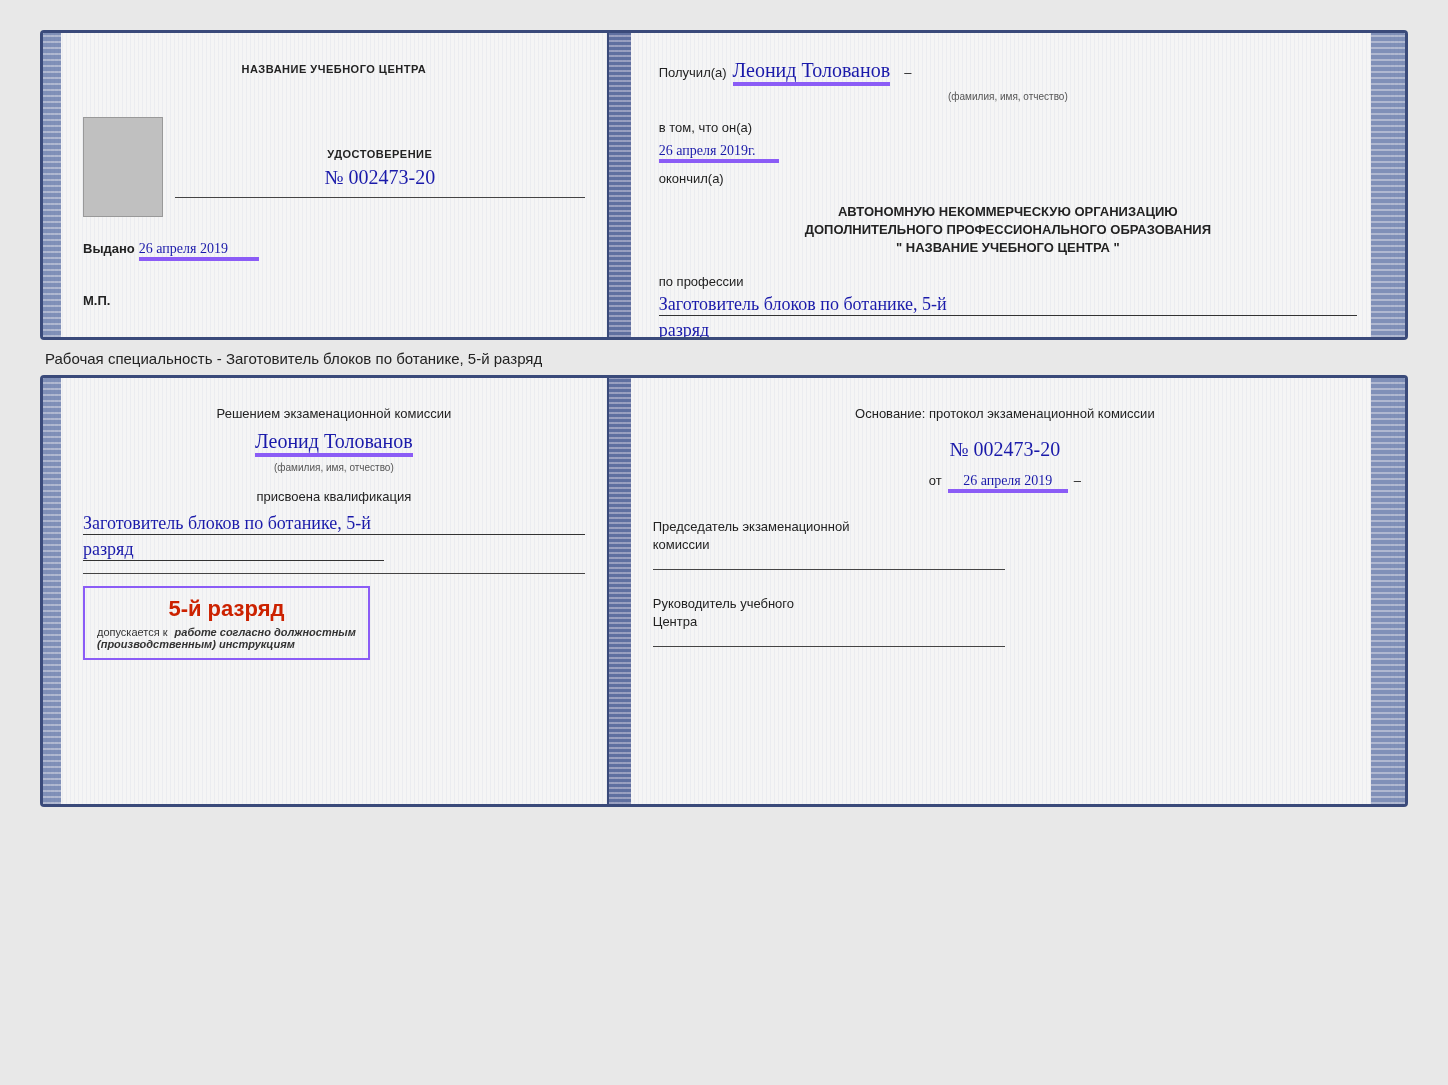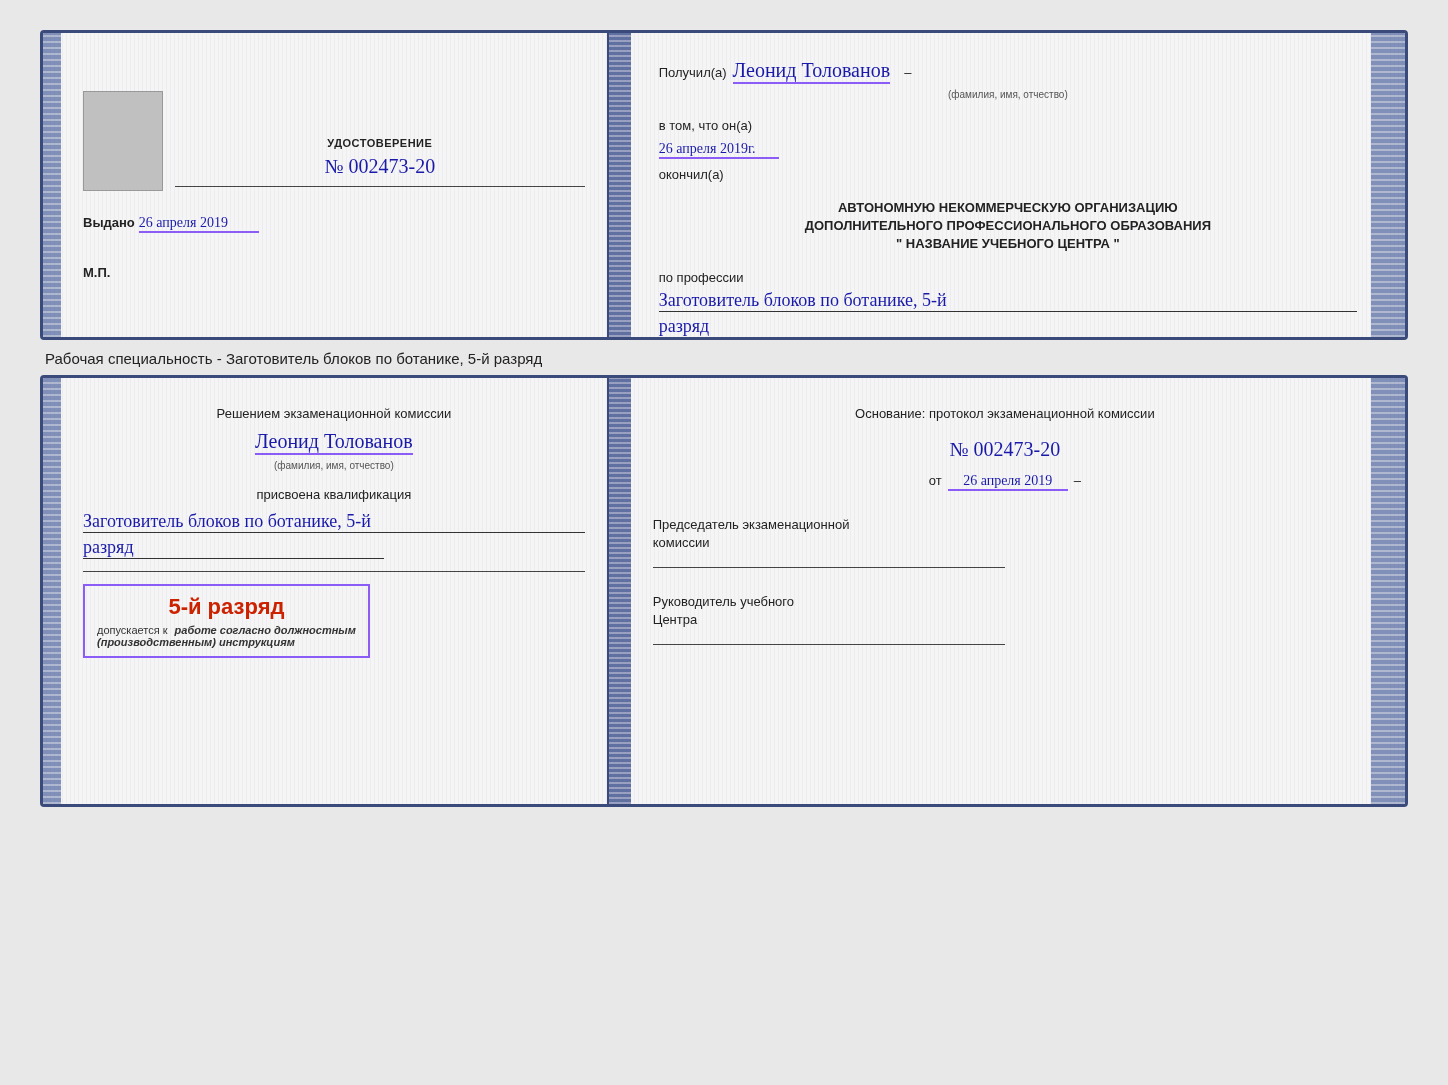--- a/index.html
+++ b/index.html
@@ -127,21 +127,21 @@
       font-size: 18px;
     }
 
     .handwritten-sm {
       font-family: 'Segoe Script', 'Comic Sans MS', cursive;
       color: #1a1aaa;
       font-size: 14px;
     }
 
     .underline-field {
-      border-bottom: 2px solid #8b5cf6;
+      border-bottom: 4px solid #8b5cf6;
       display: inline-block;
       min-width: 120px;
     }
 
     .line-separator {
       border-bottom: 1px solid #444;
       margin: 4px 0;
       width: 100%;
     }
 
@@ -239,22 +239,25 @@
 
 <div class="page-wrapper">
 
   <div class="doc-card top-card">
 
     <div class="spine-left"></div>
 
     <div class="doc-inner">
 
       <div class="doc-left">
-
-        <div style="display:flex; align-items:flex-end; margin-top:40px; gap:12px;">
+        <div class="center-text mt8">
+          <span class="heading-sm">НАЗВАНИЕ УЧЕБНОГО ЦЕНТРА</span>
+        </div>
+
+        <div style="display:flex; align-items:center; margin-top:40px; gap:12px;">
           <div class="photo-placeholder"></div>
           <div style="flex:1;">
             <div class="center-text mt12">
               <span class="heading-sm">УДОСТОВЕРЕНИЕ</span>
             </div>
             <div class="center-text mt4">
               <span class="handwritten" style="font-size:20px;">№ 002473-20</span>
             </div>
             <div class="line-separator mt8"></div>
           </div>

